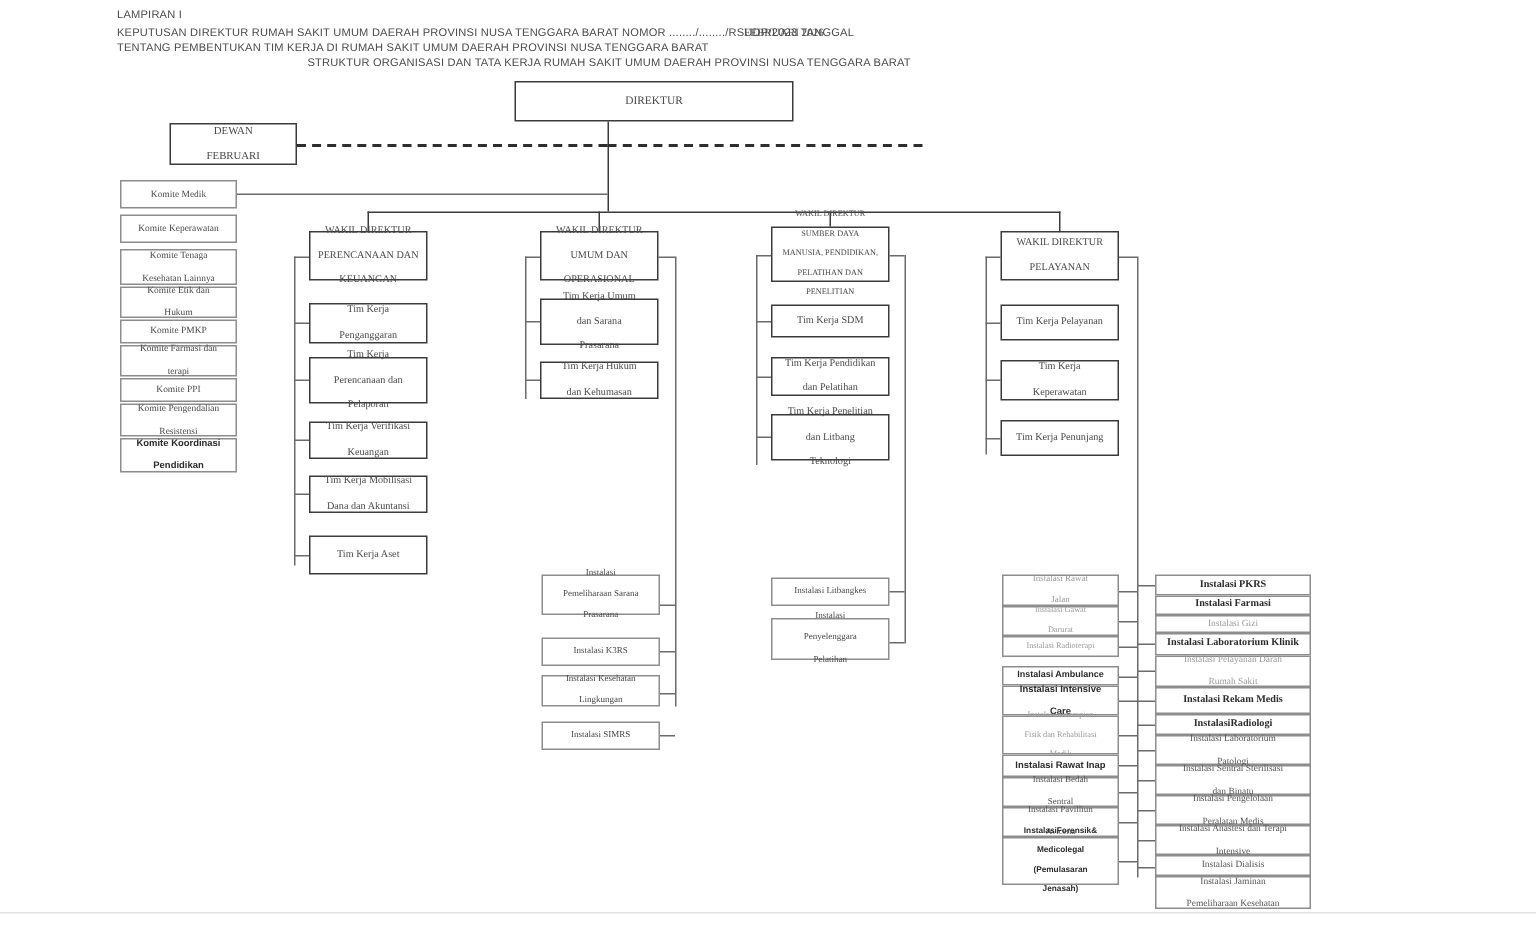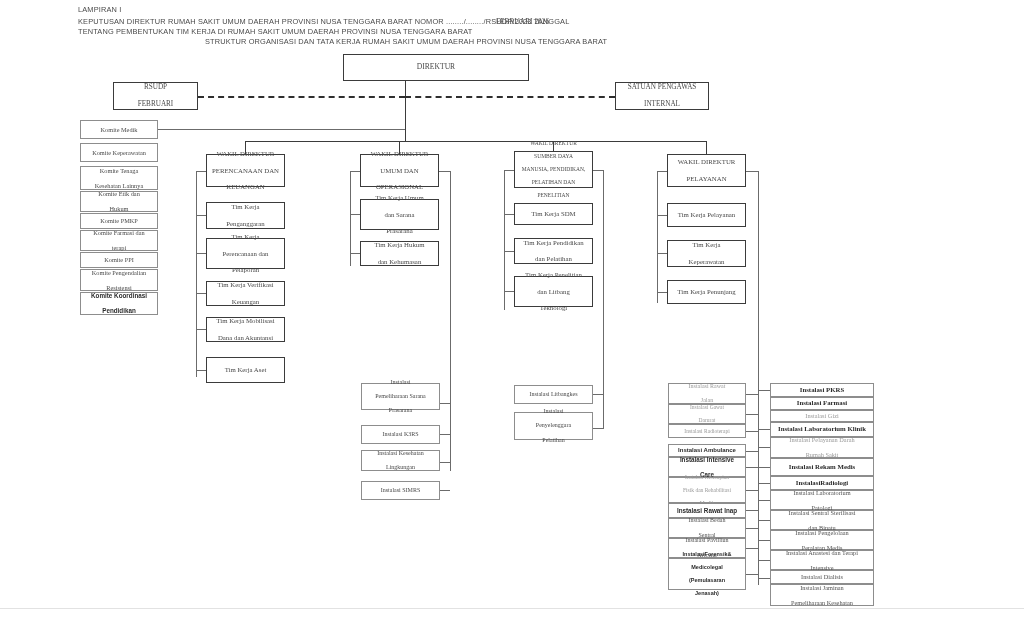--- a/index.html
+++ b/index.html
@@ -71,31 +71,25 @@
   </div>
 
   <div class="box bold-b f76" style="left:301px;top:54px;width:186px;height:27px;margin-left:42px;">
     <span>DIREKTUR</span>
   </div>
 
   <div class="vl-d" style="left:405px;top:81px;height:60px;"></div>
 
   <div class="box bold-b f72" style="left:113px;top:82px;width:85px;height:28px;">
     <span>
-      <span>RSUDP</span><br>
+      <span>DEWAN</span><br>
       <span>FEBRUARI</span>
     </span>
   </div>
 
-  <div class="box bold-b f72" style="left:615px;top:82px;width:94px;height:28px;">
-    <span>
-      <span>SATUAN PENGAWAS</span><br>
-      <span>INTERNAL</span>
-    </span>
-  </div>
 
   <div class="dash" style="left:198px;top:96px;width:207px;"></div>
   <div class="dash" style="left:405px;top:96px;width:210px;"></div>
 
   <div>
     <div class="box thin-b f63" style="left:80px;top:120px;width:78px;height:19px;">
       <span>Komite Medik</span>
       </div>
     <div class="box thin-b f63" style="left:80px;top:143px;width:78px;height:19px;">
       <span>Komite Keperawatan</span>

